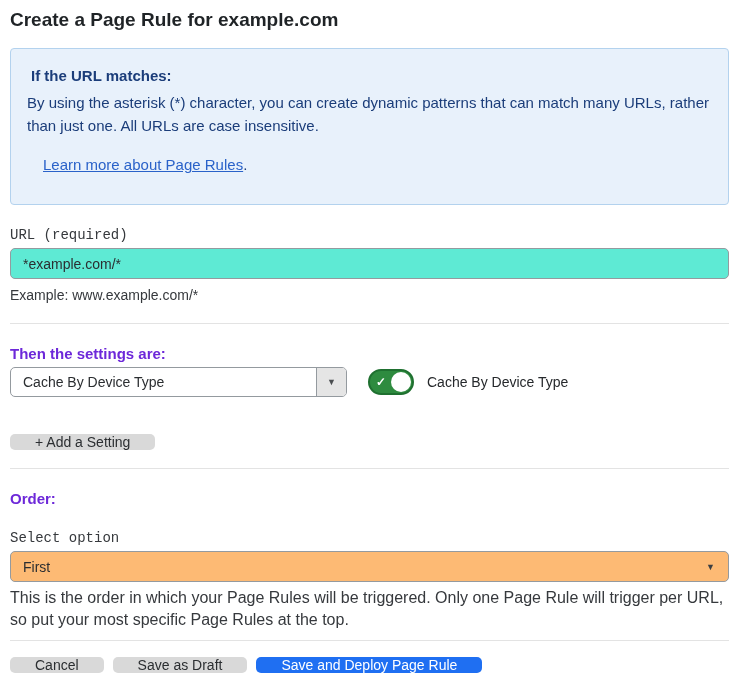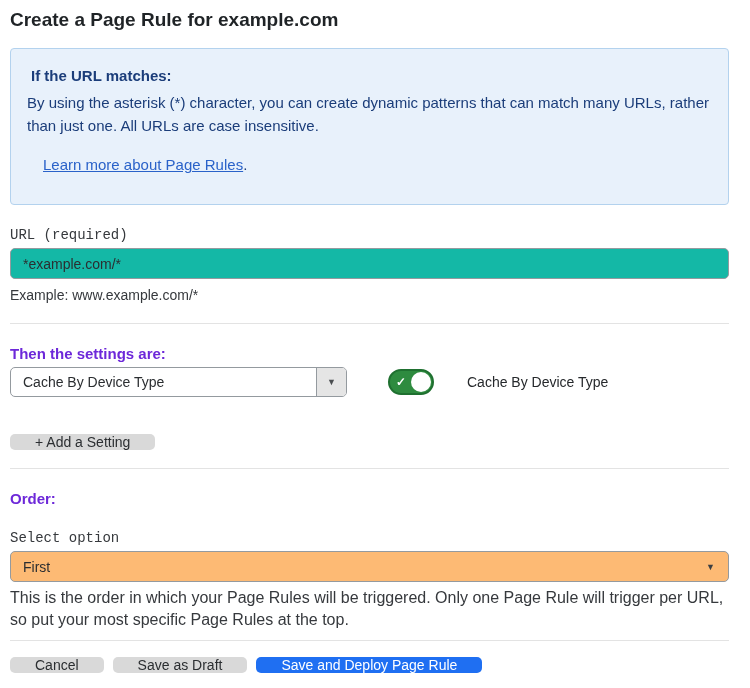--- a/index.html
+++ b/index.html
@@ -39,21 +39,21 @@
     font-size: 14px; color: #36393d; line-height: 17px;
     margin: 0 0 4px 0; display: block; font-family: Liberation Mono, monospace;
   }
 
   .text-input {
     width: 100%; height: 31px;
     border: 1px solid #949a9f; border-radius: 5px;
     padding: 0 12px;
     font-family: "Liberation Sans", sans-serif;
     font-size: 14px; color: #2b2e31;
-    background: #14b8a6;
+    background: #5eead4;
     outline: none;
   }
 
   .helper-text {
     font-size: 14px; color: #36393d; line-height: 22px;
     margin: 5px 0 0 0;
   }
 
   .divider {
     border: none; border-top: 1px solid #e3e3e3;
@@ -61,21 +61,20 @@
   }
 
   .section-heading {
     font-size: 15px; font-weight: bold; color: #6d28d9;
     margin: 20px 0 0 0; line-height: 19px;
   }
 
   .picker-row {
     display: flex; align-items: center;
     margin-top: 4px;
-    gap: 20px;
   }
   .combo {
     width: 337px; height: 30px;
     border: 1px solid #949a9f; border-radius: 5px;
     background: #fff;
     display: flex; align-items: stretch;
     overflow: hidden;
     cursor: pointer;
   }
   .combo-value {

